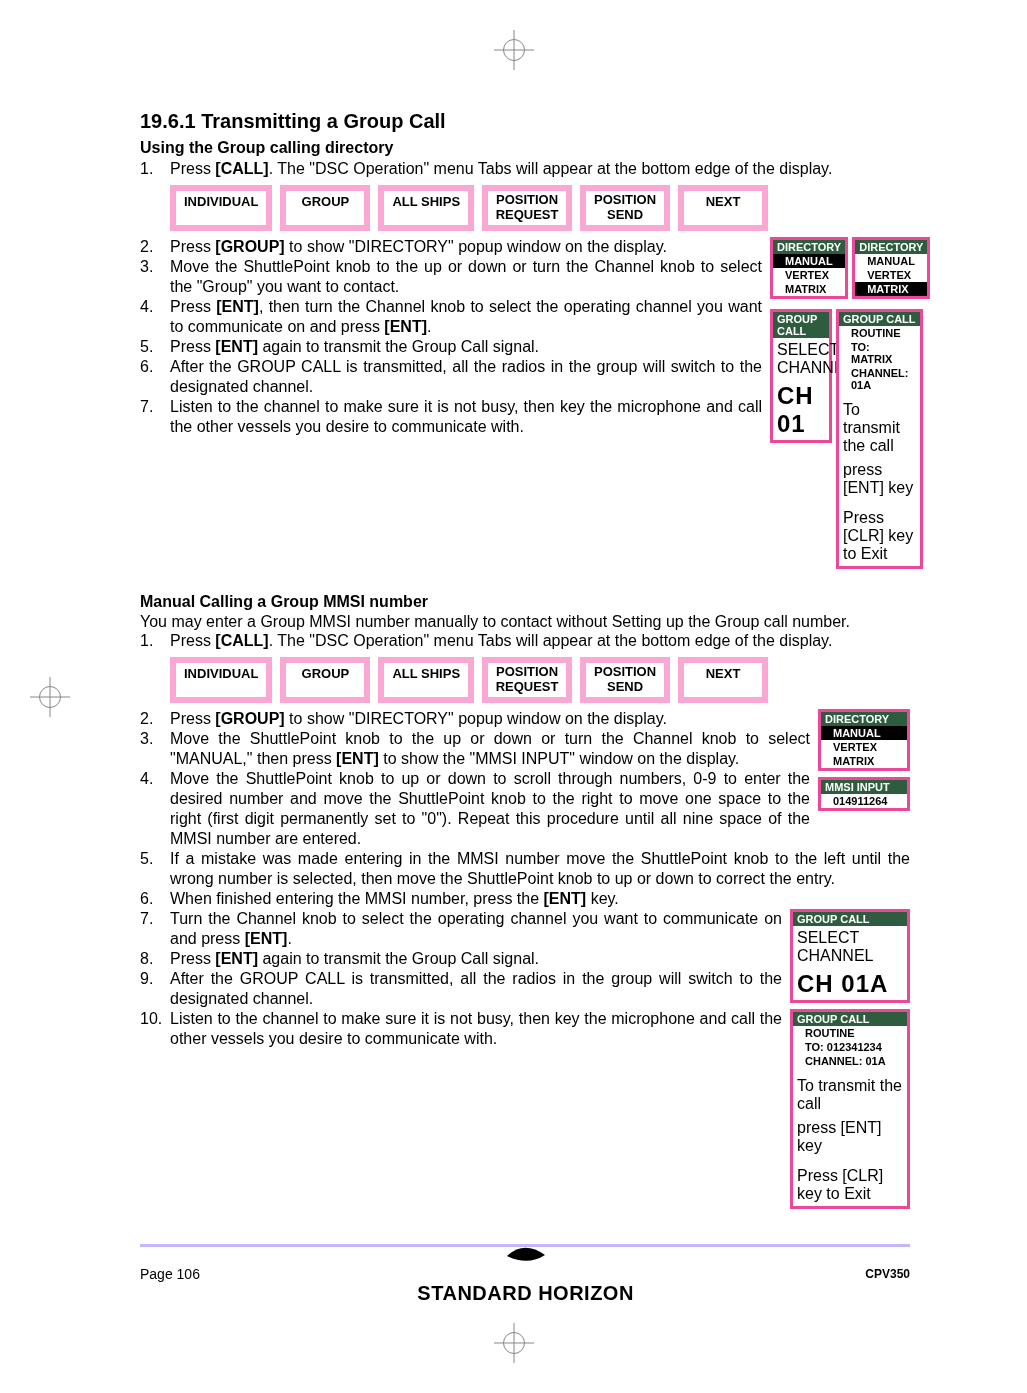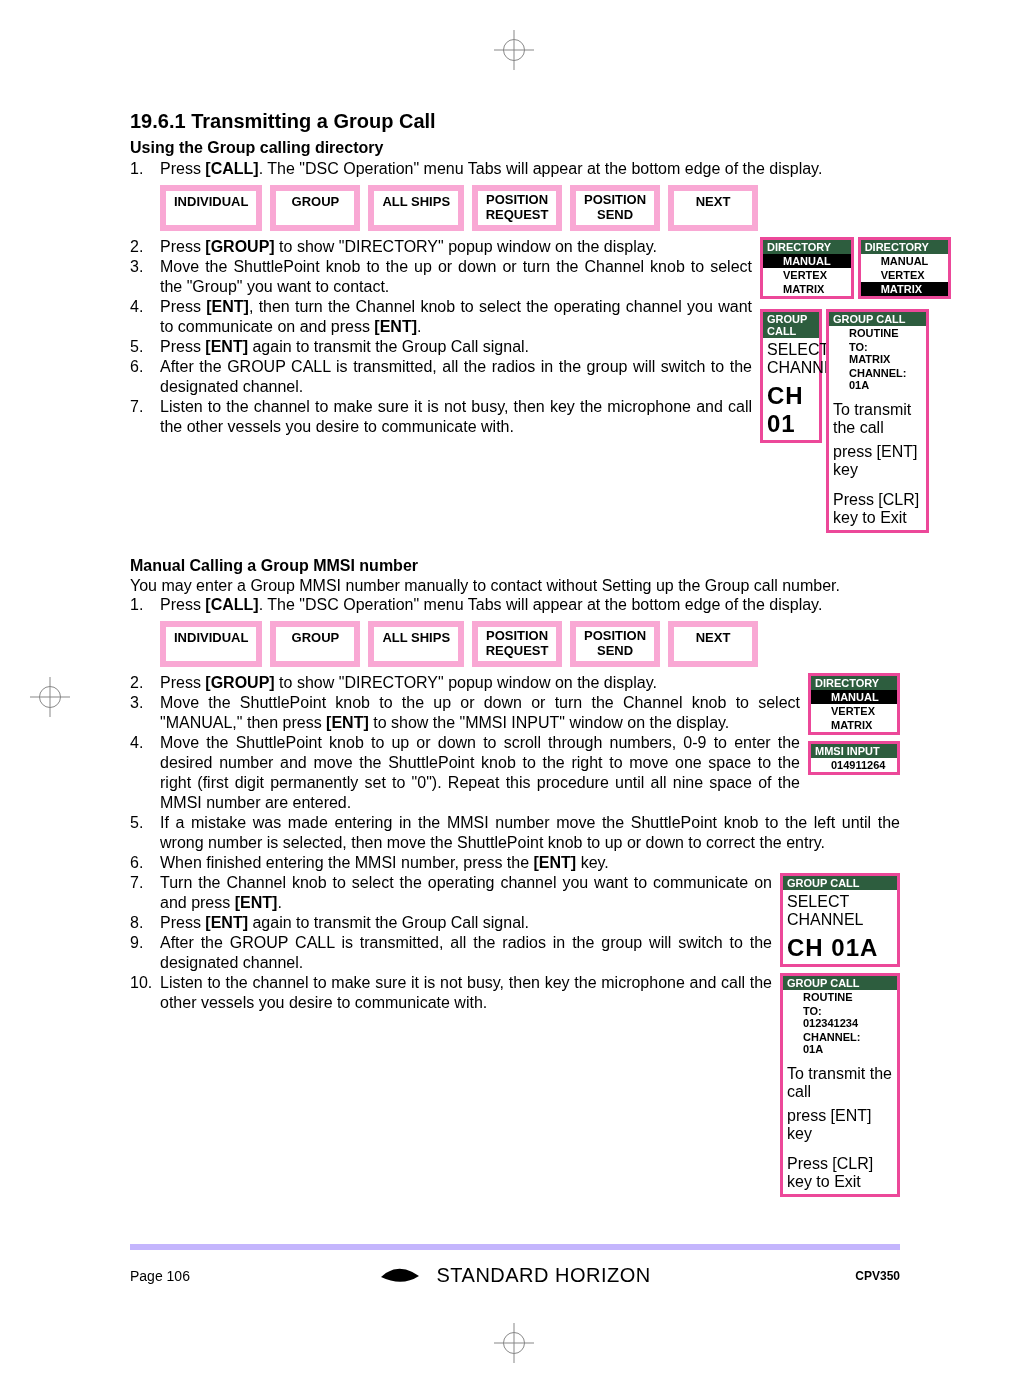--- a/index.html
+++ b/index.html
@@ -52,21 +52,21 @@
     position: absolute;
     top: 50%; left: 50%;
     width: 22px; height: 22px;
     border: 1px solid #888;
     border-radius: 50%;
     transform: translate(-50%, -50%);
   }
   .page {
     position: absolute;
     top: 110px;
-    left: 130px;
+    left: 140px;
     width: 770px;
     height: 1170px;
     font-size: 16px;
   }
   .section-heading {
     font-size: 20px;
     font-weight: 900;
     margin-bottom: 6px;
     font-family: Arial, Helvetica, sans-serif;
   }
@@ -121,21 +121,21 @@
     background: #333;
     color: #fff;
     font-weight: bold;
     padding: 1px 4px;
     font-size: 11px;
   }
   .ui-header.green {
     background: #2d5d3e;
   }
   .ui-item {
-    padding: 1px 20px;
+    padding: 1px 12px;
     font-weight: bold;
   }
   .ui-item.sel {
     background: #000;
     color: #fff;
   }
   .ui-big {
     font-size: 24px;
     font-weight: 900;
     padding: 2px 4px;
@@ -155,34 +155,35 @@
   .float-set2 { width: 92px; }
   .float-set3 { width: 120px; }
   .small { font-size: 16px; padding: 3px 4px; }
   .clearfix::after { content: ""; display: block; clear: both; }
   .block { margin-top: 18px; }
   .footer {
     position: absolute;
     bottom: 0;
     left: 0;
     right: 0;
-    border-top: 6px solid #c4b5fd;
+    border-top: 3px solid #c4b5fd;
     padding-top: 21px;
     display: flex;
     justify-content: space-between;
     align-items: center;
     height: 36px;
   }
   .footer-center {
     display: flex;
     align-items: center;
     gap: 16px;
-    font-weight: 400;
+    font-weight: 700;
     font-size: 20px;
     letter-spacing: 0.5px;
+    flex-direction: column;
   }
   .swoosh {
     width: 40px;
     height: 22px;
   }
   .footer-left { font-size: 14px; }
   .footer-right { font-size: 12px; font-weight: bold; margin-left: 14px; }
   b { font-weight: bold; }
 </style>
 </head>

